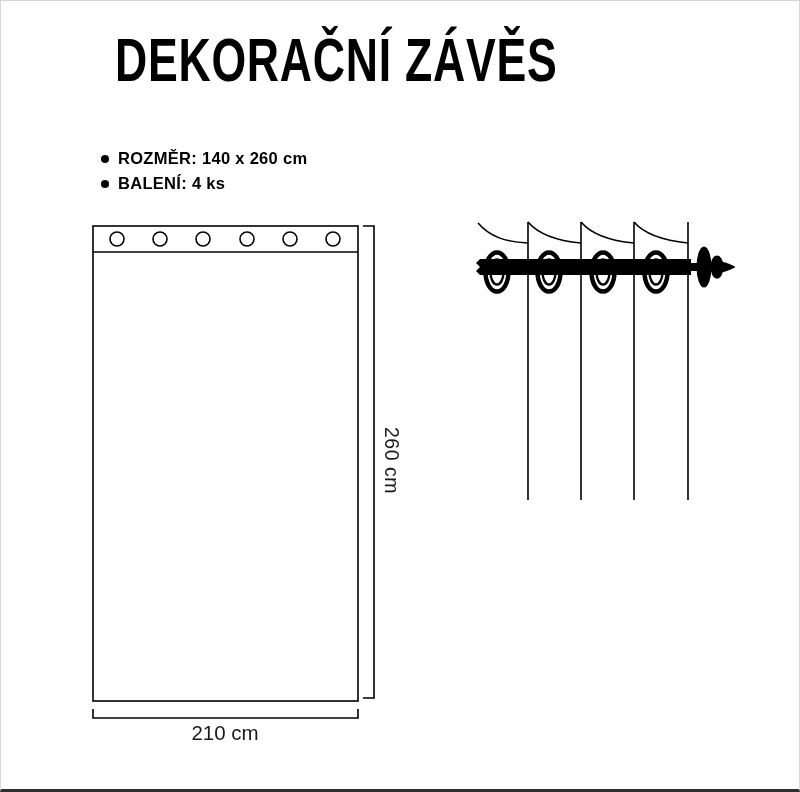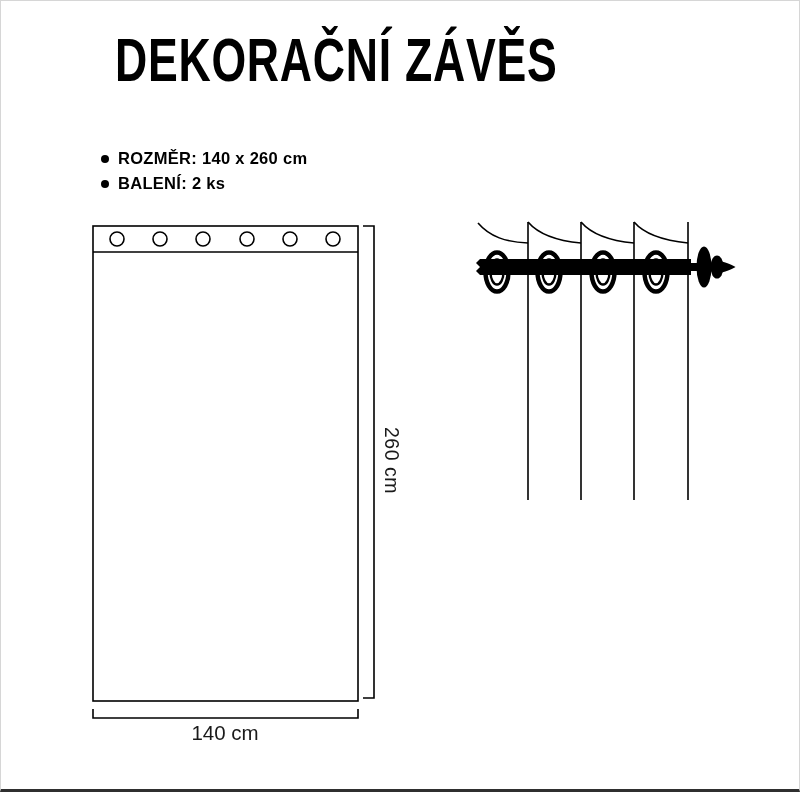--- a/index.html
+++ b/index.html
@@ -114,21 +114,21 @@
     <span class="title-inner">DEKORAČNÍ ZÁVĚS</span>
   </div>
 
   <div class="specs">
     <div class="spec-row">
       <span class="bullet-dot"></span>
       <span class="spec-label">ROZMĚR: 140 x 260 cm</span>
     </div>
     <div class="spec-row">
       <span class="bullet-dot"></span>
-      <span class="spec-label">BALENÍ: 2 ks</span>
+      <span class="spec-label">BALENÍ: 4 ks</span>
     </div>
   </div>
 
 
   <svg class="curtain-svg" width="320" height="540" viewBox="0 0 320 540">
 
     <rect x="12" y="10" width="265" height="475" fill="#ffffff" stroke="#000" stroke-width="1.6"></rect>
 
     <line x1="12" y1="36" x2="277" y2="36" stroke="#000" stroke-width="1.4"></line>
 
@@ -140,21 +140,21 @@
       <circle cx="209" cy="23" r="7"></circle>
       <circle cx="252" cy="23" r="7"></circle>
     </g>
 
     <path d="M282,10 H293 V482 H282" fill="none" stroke="#000" stroke-width="1.6"></path>
 
     <path d="M12,493 V502 H277 V493" fill="none" stroke="#000" stroke-width="1.6"></path>
   </svg>
 
   <div class="dim-label dim-label-height">260 cm</div>
-  <div class="dim-label dim-label-width">140 cm</div>
+  <div class="dim-label dim-label-width">210 cm</div>
 
   <svg class="detail-svg" width="290" height="295" viewBox="0 0 290 295">
 
     <g stroke="#000" stroke-width="1.6">
       <line x1="67" y1="9" x2="67" y2="287"></line>
       <line x1="120" y1="9" x2="120" y2="287"></line>
       <line x1="173" y1="9" x2="173" y2="287"></line>
       <line x1="227" y1="9" x2="227" y2="287"></line>
     </g>
 

